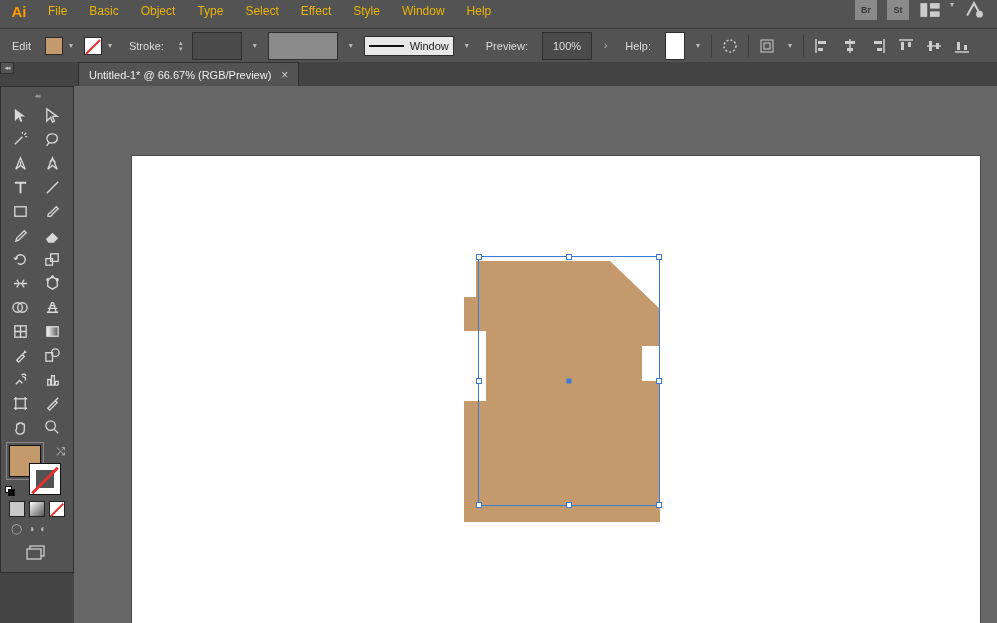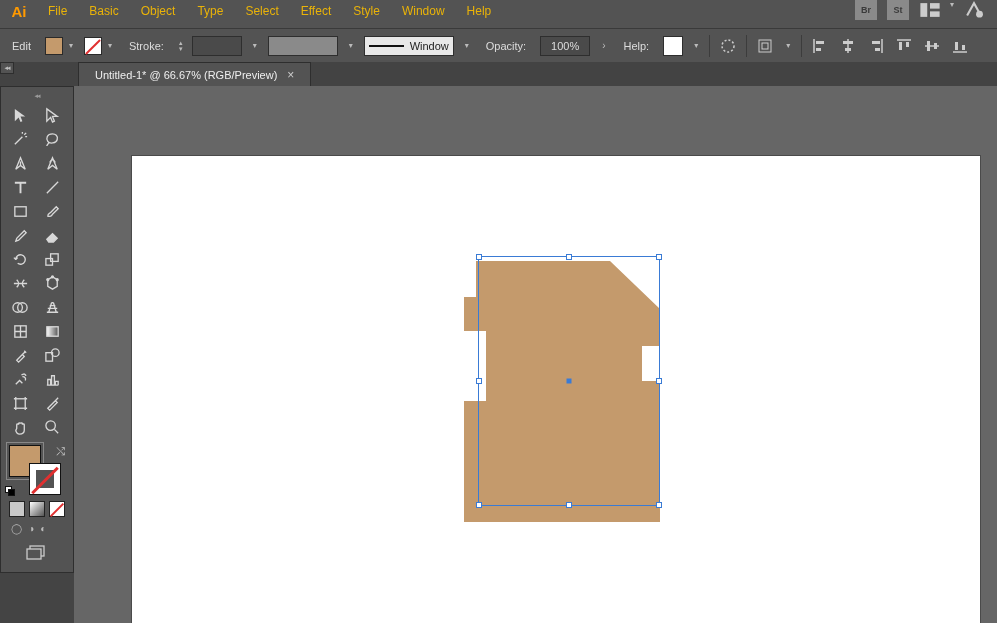--- a/index.html
+++ b/index.html
@@ -15,35 +15,35 @@
 
   
   .controlbar { height:34px; background:#535353; border-top:1px solid #3a3a3a; display:flex; align-items:center; padding:0 6px; gap:8px; font-size:11px; color:#ddd; }
   .ctrl-label { padding:0 6px; }
   .swatch { width:18px; height:18px; border:1px solid #2a2a2a; }
   .swatch.fill { background:#c49a6c; }
   .swatch.stroke { background:#fff; position:relative; }
   .swatch.stroke::after { content:""; position:absolute; left:-2px; right:-2px; top:50%; border-top:2px solid #e03030; transform:rotate(-45deg); }
   .dd-caret { width:10px; display:flex; align-items:center; justify-content:center; color:#bbb; font-size:8px; }
   .ctrl-group { display:flex; align-items:center; gap:3px; }
-  .ctrl-input { height:20px; background:#4a4a4a; border:1px solid #2e2e2e; display:flex; align-items:center; justify-content:center; color:#ddd; padding:2px 4px; }
+  .ctrl-input { height:28px; background:#4a4a4a; border:1px solid #2e2e2e; display:flex; align-items:center; justify-content:center; color:#ddd; padding:2px 4px; }
   .ctrl-input.wide50 { width:50px; }
   .ctrl-input.wide70 { width:70px; }
   .ctrl-input.style { width:20px; background:#fff; }
   .num-btn { display:flex; flex-direction:column; justify-content:center; color:#bbb; font-size:6px; line-height:6px; }
   .chevron-right { font-size:10px; color:#bbb; padding:0 4px; }
   .ctrl-divider { width:1px; height:22px; background:#3c3c3c; }
   .align-icon { width:20px; height:20px; display:flex; align-items:center; justify-content:center; color:#c9c9c9; }
   .align-icon svg { width:16px; height:16px; }
   .basic-box { width:90px; height:20px; border:1px solid #2e2e2e; background:#e8e8e8; color:#222; display:flex; align-items:center; justify-content:flex-end; padding:0 4px; gap:6px; }
   .basic-box .line { flex:1; height:2px; background:#111; }
 
   
   .tabstrip { height:24px; background:#434343; display:flex; align-items:flex-end; padding-left:78px; }
-  .doc-tab { height:24px; background:#535353; border:1px solid #2e2e2e; border-bottom:none; display:flex; align-items:center; gap:10px; padding:0 16px; color:#eee; font-size:11px; }
+  .doc-tab { height:24px; background:#535353; border:1px solid #2e2e2e; border-bottom:none; display:flex; align-items:center; gap:10px; padding:0 10px; color:#eee; font-size:11px; }
   .tab-close { color:#ccc; font-size:12px; cursor:pointer; }
 
   
   .panel-strip { position:absolute; left:0; top:62px; width:14px; height:12px; background:#535353; border:1px solid #2e2e2e; display:flex; align-items:center; justify-content:center; }
   .panel-strip span { font-size:7px; color:#bbb; letter-spacing:-1px; }
 
   
   .toolbox { position:absolute; left:0; top:86px; width:74px; background:#535353; border:1px solid #2e2e2e; padding:4px 4px 10px; }
   .tool-head { height:10px; display:flex; align-items:center; justify-content:center; color:#999; font-size:7px; margin-bottom:2px; letter-spacing:-1px; }
   .tool-grid { display:grid; grid-template-columns:1fr 1fr; }
@@ -134,21 +134,21 @@
 
   <div class="ctrl-input wide70" style="background:#8a8a8a;"></div>
   <div class="dd-caret">▾</div>
 
   <div class="basic-box">
     <div class="line"></div>
     <span>Window</span>
   </div>
   <div class="dd-caret">▾</div>
 
-  <span class="ctrl-label">Opacity:</span>
+  <span class="ctrl-label">Preview:</span>
   <div class="ctrl-input wide50">100%</div>
   <span class="chevron-right">›</span>
 
   <span class="ctrl-label">Help:</span>
   <div class="ctrl-input style"></div>
   <div class="dd-caret">▾</div>
 
   <div class="ctrl-divider"></div>
 
   <div class="align-icon">

